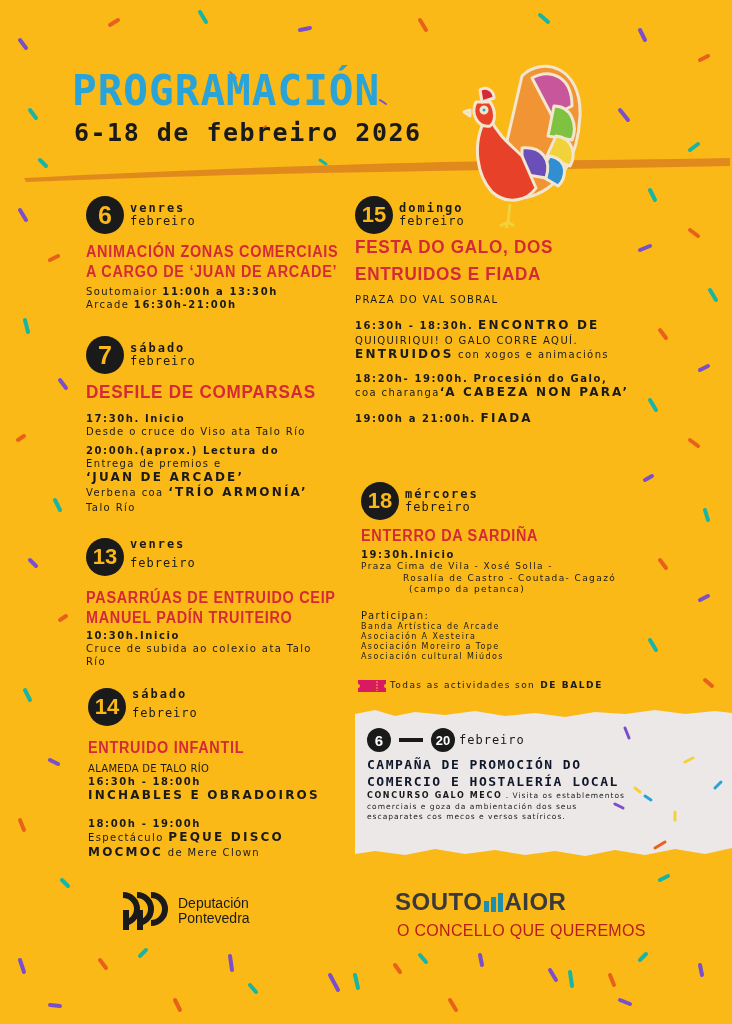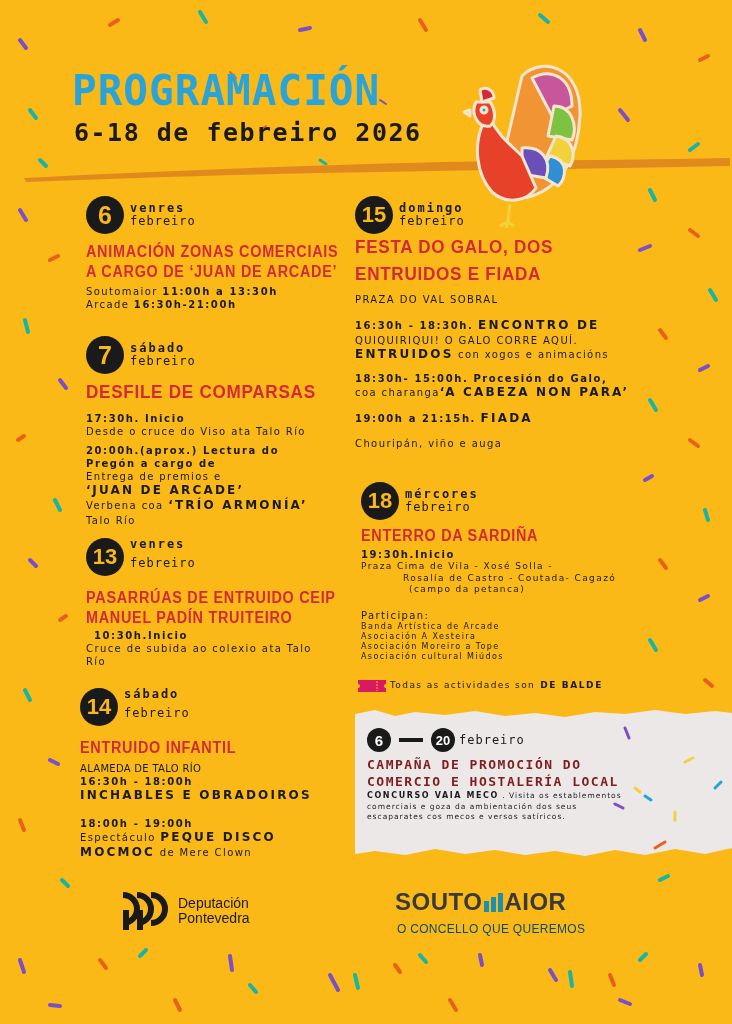--- a/index.html
+++ b/index.html
@@ -74,21 +74,21 @@
     .range { display: flex; align-items: center; }
     .range .dot {
       width: 24px; height: 24px; border-radius: 50%; background: #1a1a1a; color: #fff;
       font-family: "Liberation Sans", sans-serif; font-weight: bold; font-size: 15px;
       display: flex; align-items: center; justify-content: center;
     }
     .range .dash { width: 24px; height: 4px; background: #1a1a1a; margin: 0 8px; }
     .range .month { margin-left: 4px; }
     .promo-title {
       font-family: "DejaVu Sans Mono", monospace; font-weight: bold;
-      color: #7f1d1d; font-size: 13px; letter-spacing: 1.5px; line-height: 1.3;
+      color: #0f172a; font-size: 13px; letter-spacing: 1.5px; line-height: 1.3;
       margin-top: 5px; white-space: nowrap;
     }
     .promo-text { font-size: 7.5px; letter-spacing: 1px; line-height: 1.35; white-space: nowrap; }
     .promo-text .b { font-size: 8px; }
 
     .free-row { position: absolute; left: 358px; top: 680px; display: flex; align-items: center; }
     .ticket { width: 28px; height: 12px; margin-right: 4px; }
 
     .logo-dp { position: absolute; left: 120px; top: 890px; display: flex; align-items: center; }
     .logo-dp .name {
@@ -96,22 +96,22 @@
       font-size: 14px; line-height: 1.08; color: #1a1a1a;
     }
     .logo-sm { position: absolute; left: 395px; top: 888px; }
     .sm-word {
       font-family: "Liberation Sans", sans-serif; font-weight: bold;
       font-size: 24px; letter-spacing: 0.5px; color: #3a3a3a; display: flex; align-items: center;
     }
     .sm-bars { display: inline-flex; align-items: flex-end; height: 20px; margin: 0 1px 0 2px; gap: 2px; }
     .sm-bars span { display: block; width: 5px; background: #1c8fb0; }
     .sm-tag {
-      font-family: "Liberation Sans", sans-serif; font-size: 12px;
-      color: #0c4a6e; letter-spacing: 0.3px; margin-top: 6px; margin-left: 2px;
+      font-family: "Liberation Sans", sans-serif; font-size: 16px;
+      color: #b91c1c; letter-spacing: 0.3px; margin-top: 6px; margin-left: 2px;
     }
   </style>
 </head>
 <body>
 
 <div class="poster">
 
   <svg class="confetti" width="732" height="1024" viewBox="0 0 732 1024">
     <g stroke-width="4" stroke-linecap="round">
       <line x1="20" y1="40" x2="26" y2="48" stroke="#7b4fc9"></line>
@@ -231,47 +231,46 @@
       <div class="day-circle">7</div>
       <div class="day-meta">
         <span class="weekday">sábado</span>
         <span class="month">febreiro</span>
       </div>
     </div>
     <div class="ev-title big" style="margin-top:6px;">DESFILE DE COMPARSAS</div>
     <div class="line b" style="margin-top:8px;">17:30h. Inicio</div>
     <div class="line">Desde o cruce do Viso ata Talo Río</div>
     <div class="line b" style="margin-top:6px;">20:00h.(aprox.) Lectura do</div>
-    <div class="line b">Pregón a cargo de</div>
     <div class="line">Entrega de premios e</div>
     <div class="line bb">‘JUAN DE ARCADE’</div>
     <div class="line">
       <span>Verbena coa</span> <span class="bb">‘TRÍO ARMONÍA’</span>
     </div>
     <div class="line">Talo Río</div>
   </div>
 
   <div class="event" style="left:86px; top:538px;">
     <div class="date-row">
       <div class="day-circle small">13</div>
       <div class="day-meta">
         <span class="weekday" style="margin-top:-6px;">venres</span>
         <span class="month" style="margin-top:6px;">febreiro</span>
       </div>
     </div>
     <div class="ev-title" style="margin-top:12px;">
       <div>PASARRÚAS DE ENTRUIDO CEIP</div>
       <div>MANUEL PADÍN TRUITEIRO</div>
     </div>
-    <div class="line b" style="margin-top:1px;margin-left:8px;">10:30h.Inicio</div>
+    <div class="line b" style="margin-top:1px;">10:30h.Inicio</div>
     <div class="line">Cruce de subida ao colexio ata Talo</div>
     <div class="line">Río</div>
   </div>
 
-  <div class="event" style="left:80px; top:688px;">
+  <div class="event" style="left:88px; top:688px;">
     <div class="date-row">
       <div class="day-circle small">14</div>
       <div class="day-meta">
         <span class="weekday" style="margin-top:-6px;">sábado</span>
         <span class="month" style="margin-top:6px;">febreiro</span>
       </div>
     </div>
     <div class="ev-title" style="margin-top:12px;">ENTRUIDO INFANTIL</div>
     <div class="line" style="margin-top:4px; letter-spacing:0.3px;">ALAMEDA DE TALO RÍO</div>
     <div class="line b">16:30h - 18:00h</div>
@@ -299,28 +298,27 @@
       <div>ENTRUIDOS E FIADA</div>
     </div>
     <div class="line" style="margin-top:6px;">PRAZA DO VAL SOBRAL</div>
     <div class="line" style="margin-top:12px;">
       <span class="b">16:30h - 18:30h.</span> <span class="bb">ENCONTRO DE</span>
     </div>
     <div class="line">QUIQUIRIQUI! O GALO CORRE AQUÍ.</div>
     <div class="line">
       <span class="bb">ENTRUIDOS</span> <span>con xogos e animacións</span>
     </div>
-    <div class="line b" style="margin-top:10px;">18:30h- 15:00h. Procesión do Galo,</div>
+    <div class="line b" style="margin-top:10px;">18:20h- 19:00h. Procesión do Galo,</div>
     <div class="line">
       <span>coa charanga</span><span class="bb">‘A CABEZA NON PARA’</span>
     </div>
     <div class="line" style="margin-top:10px;">
-      <span class="b">19:00h a 21:15h.</span> <span class="bb">FIADA</span>
-    </div>
-    <div class="line" style="margin-top:10px;">Chouripán, viño e auga</div>
+      <span class="b">19:00h a 21:00h.</span> <span class="bb">FIADA</span>
+    </div>
   </div>
 
   <div class="event" style="left:361px; top:482px;">
     <div class="date-row">
       <div class="day-circle small">18</div>
       <div class="day-meta">
         <span class="weekday">mércores</span>
         <span class="month">febreiro</span>
       </div>
     </div>
@@ -364,21 +362,21 @@
         <div class="dot">6</div>
         <div class="dash"></div>
         <div class="dot" style="font-size:13px;">20</div>
         <span class="month">febreiro</span>
       </div>
       <div class="promo-title">
         <div>CAMPAÑA DE PROMOCIÓN DO</div>
         <div>COMERCIO E HOSTALERÍA LOCAL</div>
       </div>
       <div class="promo-text">
-        <span class="b">CONCURSO VAIA MECO</span> <span>. Visita os establementos</span>
+        <span class="b">CONCURSO GALO MECO</span> <span>. Visita os establementos</span>
       </div>
       <div class="promo-text">comerciais e goza da ambientación dos seus</div>
       <div class="promo-text">escaparates cos mecos e versos satíricos.</div>
     </div>
   </div>
 
   <div class="logo-dp">
     <svg width="48" height="42" viewBox="0 0 48 42">
       <g fill="none" stroke="#1a1a1a" stroke-width="6">
         <path d="M3 5 A14 14 0 0 1 3 33"></path>

